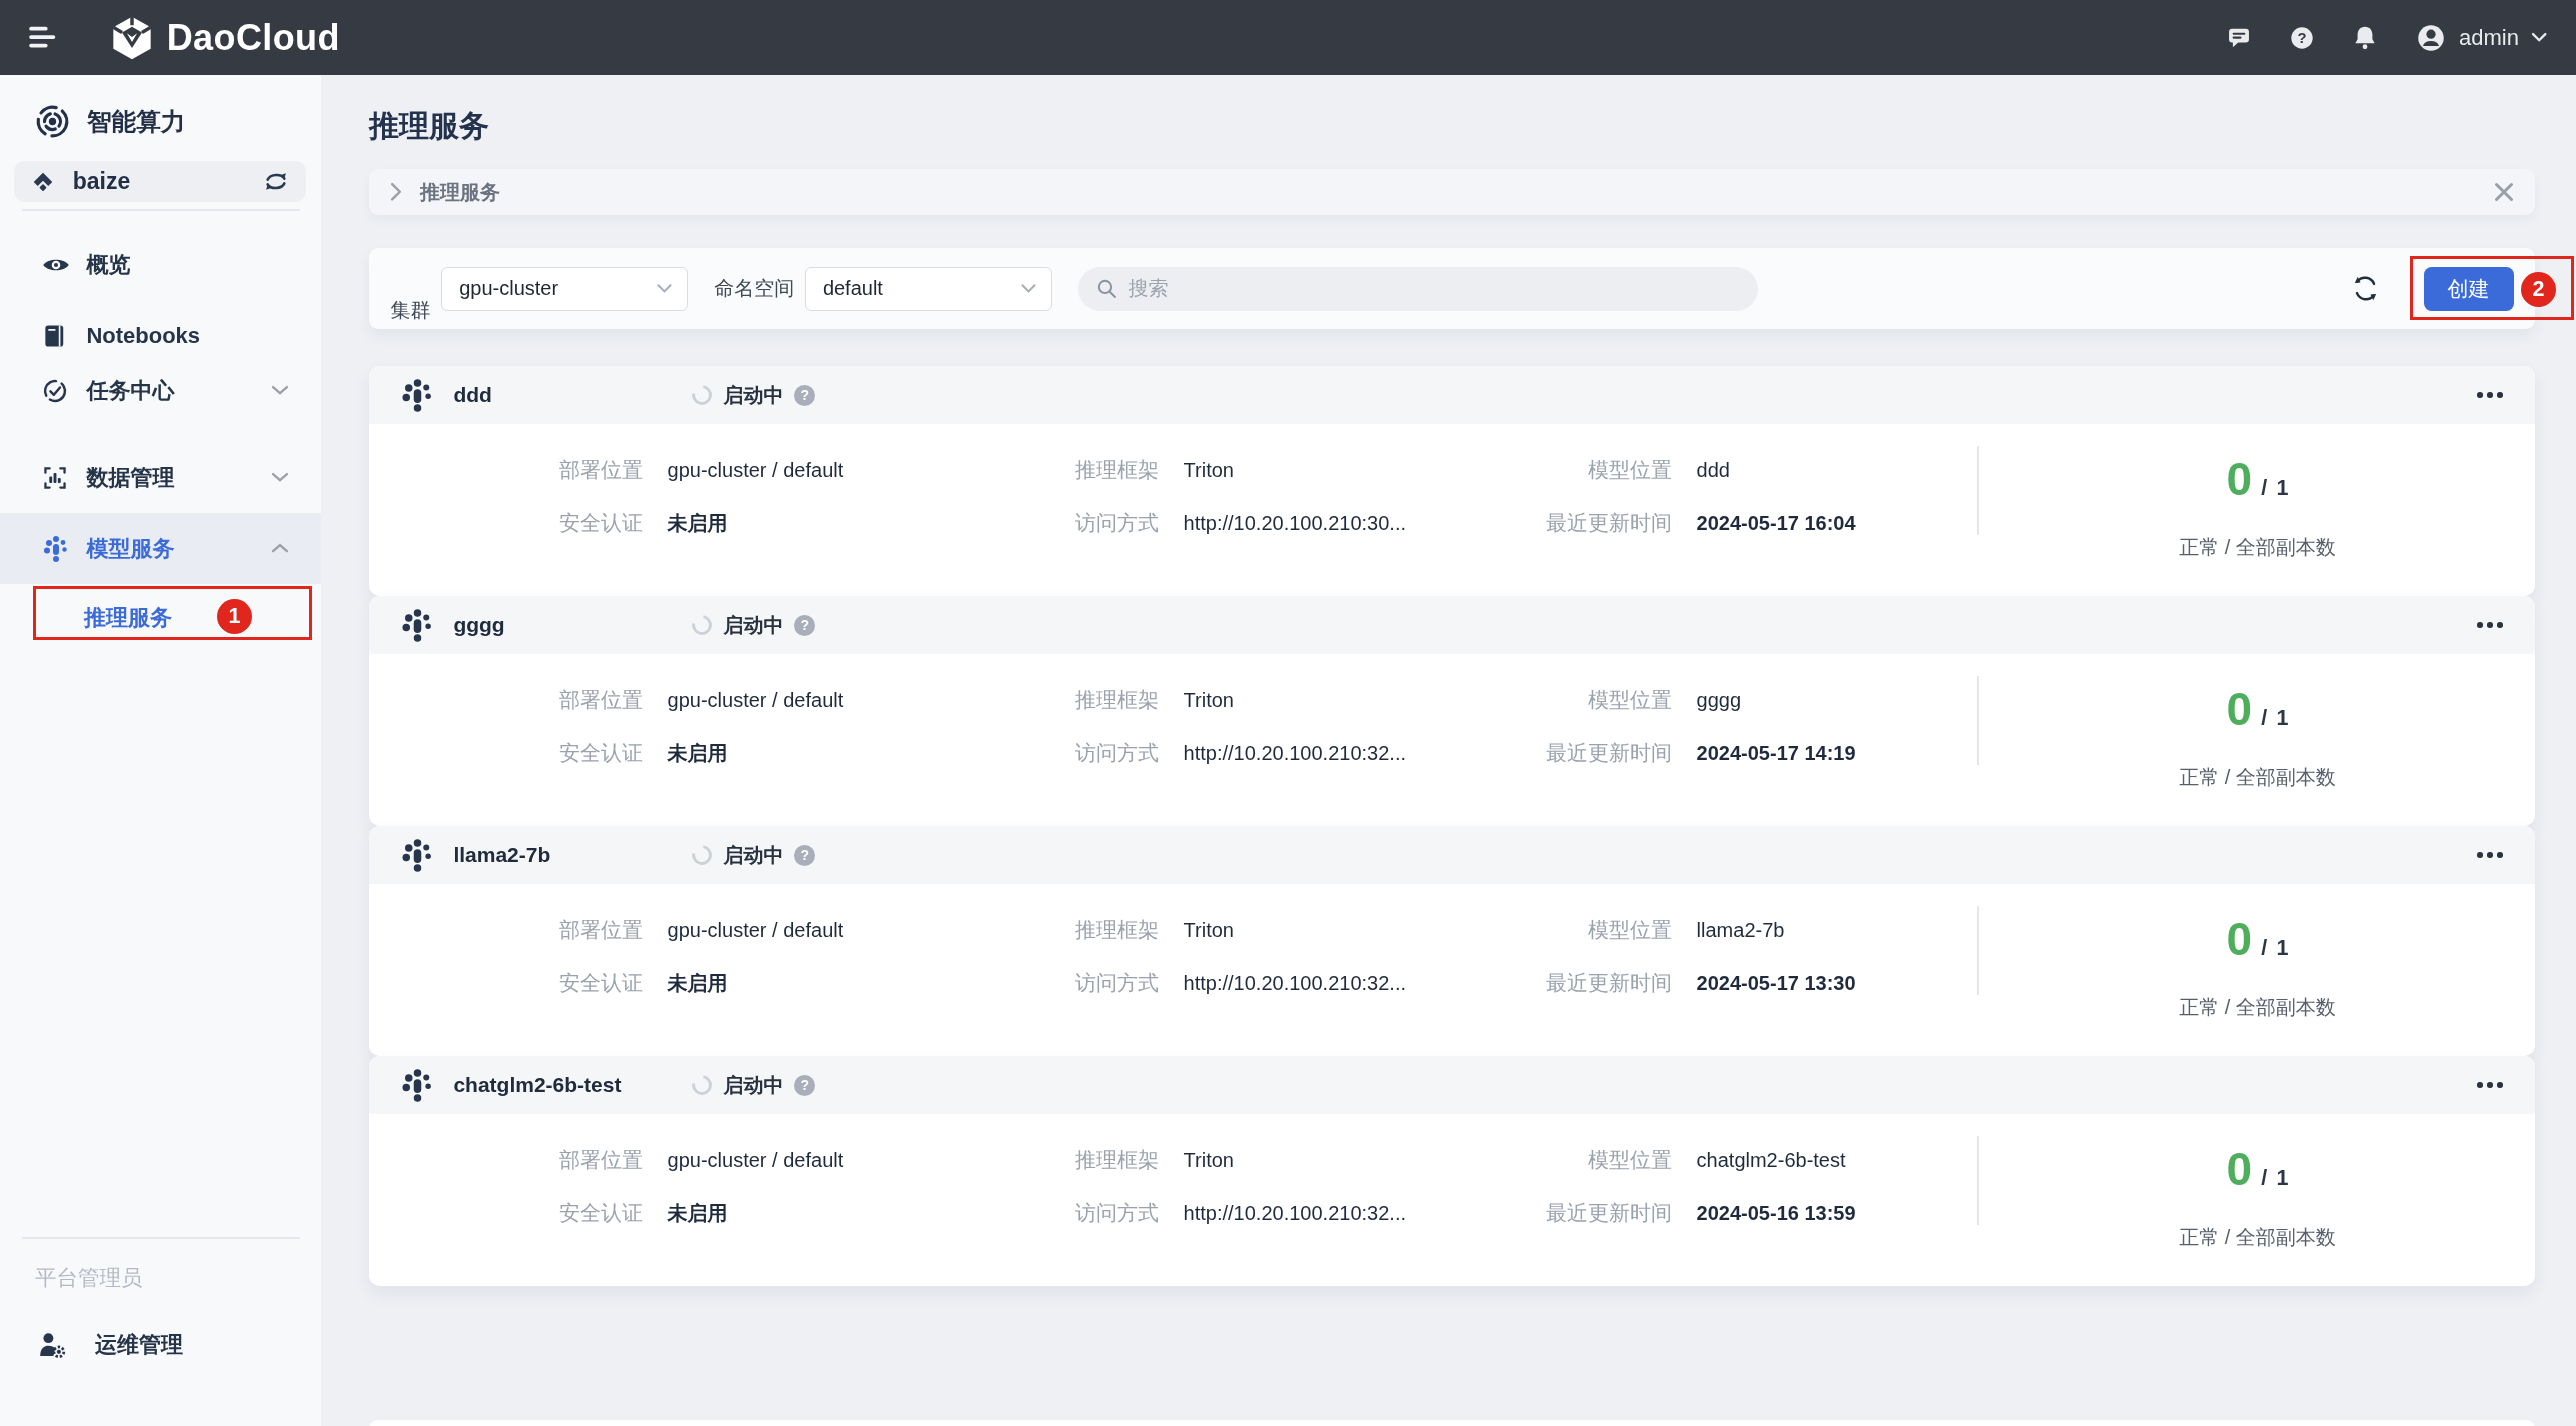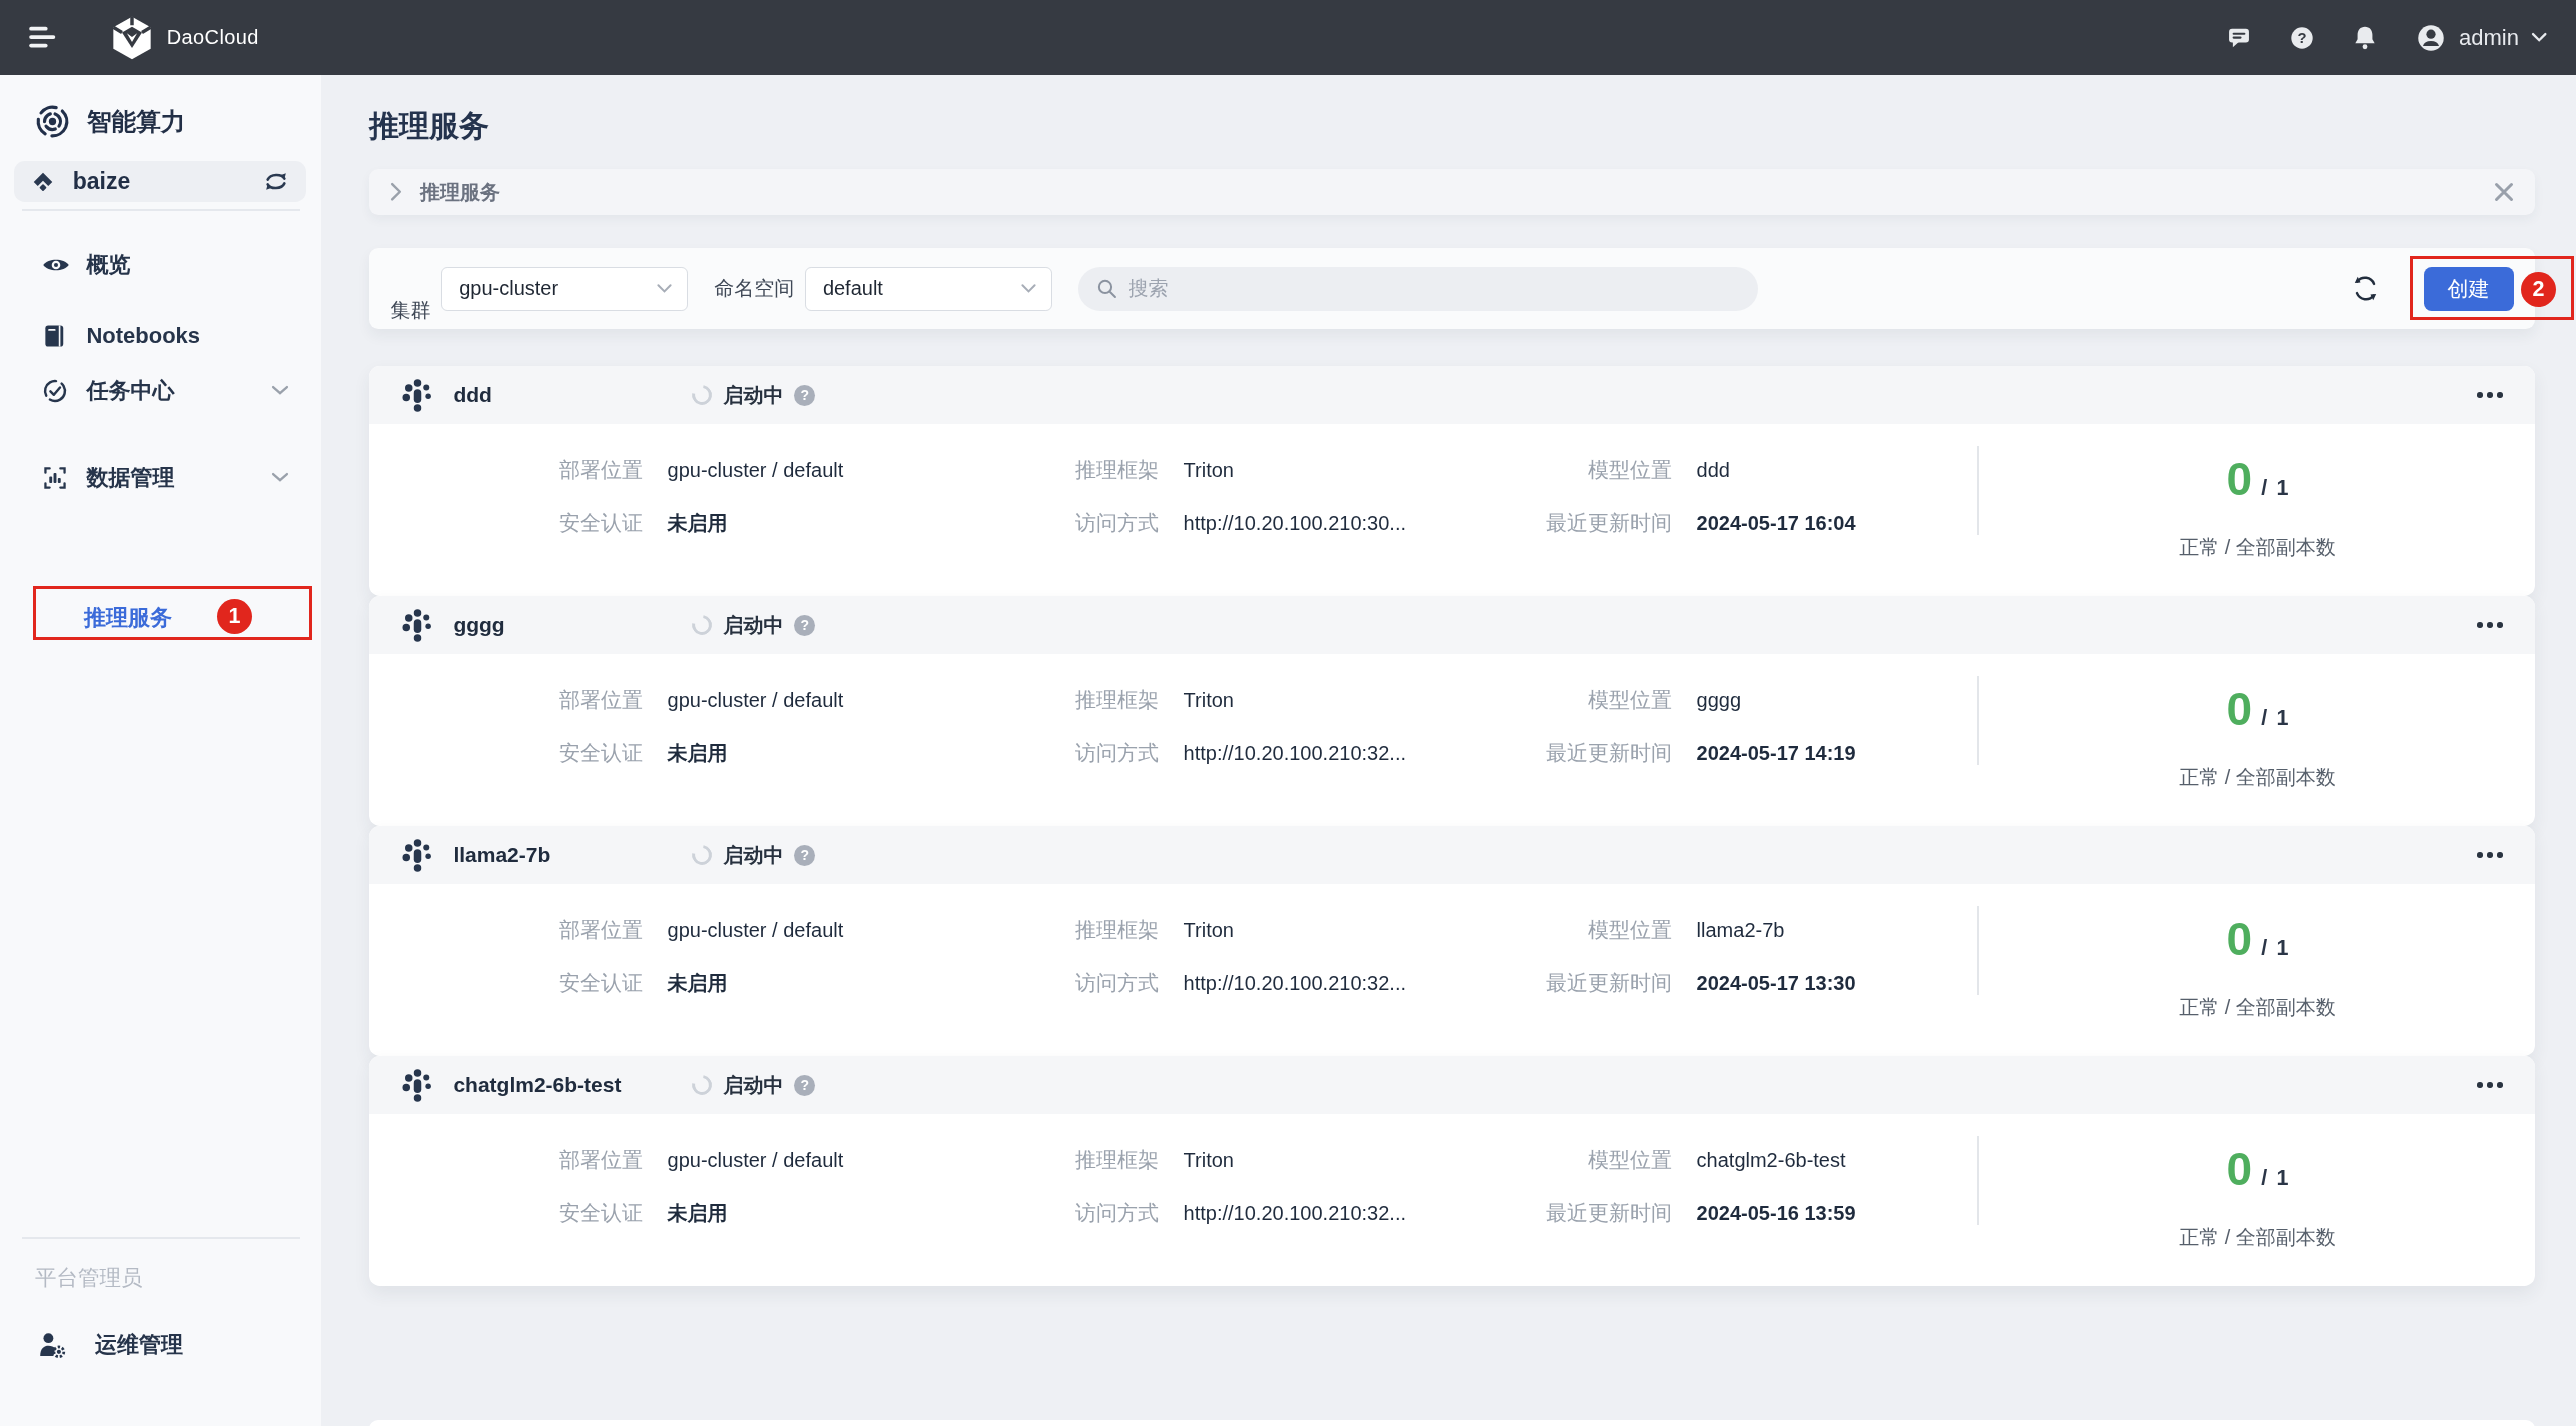--- a/index.html
+++ b/index.html
@@ -9,21 +9,21 @@
     font-family:"Liberation Sans","DejaVu Sans",sans-serif;
     background:#eef0f4; color:#222d3d;
   }
   svg { display:block; }
 
   
   .topbar { position:absolute; left:0; top:0; width:2576px; height:75px;
             background:#363a42; display:flex; align-items:center; }
   .hamburger { margin-left:29px; cursor:pointer; }
   .brand { display:flex; align-items:center; margin-left:51px; }
-  .brand-name { color:#ffffff; font-size:20px; font-weight:normal; margin-left:10.7px; letter-spacing:0.4px; }
+  .brand-name { color:#ffffff; font-size:36px; font-weight:bold; margin-left:10.7px; letter-spacing:0.4px; }
   .top-right { position:absolute; right:28px; display:flex; align-items:center; gap:35px; }
   .top-user { display:flex; align-items:center; gap:10.7px; color:#e8eaee; font-size:22px; cursor:pointer; }
 
   
   .sidebar { position:absolute; left:0; top:75px; width:321px; bottom:0;
              background:#f8f9fb; box-shadow:0.8px 0 0 #e8eaef; }
   .side-module { position:absolute; left:35px; top:29px; display:flex; align-items:center; gap:17px; }
   .side-module-label { font-size:24.6px; font-weight:bold; color:#222f46; }
   .ws-box { position:absolute; left:14px; top:86px; width:292px; height:41px;
             background:#edeff3; border-radius:10.7px; display:flex; align-items:center; cursor:pointer; }
@@ -278,20 +278,39 @@
       </svg>
     </span>
     <span class="s-label">数据管理</span>
     <span class="s-chevron">
       <svg width="20" height="12.3" viewBox="0 0 26 16">
         <path d="M4 4 l9 8 9 -8" stroke="#9aa1ab" stroke-width="3" fill="none" stroke-linecap="round"></path>
       </svg>
     </span>
   </div>
 
+  <div class="side-item active" style="top:438px">
+    <span class="s-icon">
+      <svg width="28" height="28" viewBox="0 0 28 28" fill="#3b6bd9">
+        <circle cx="14" cy="4" r="3"></circle>
+        <circle cx="7" cy="8" r="3"></circle>
+        <circle cx="21" cy="7.5" r="2.4"></circle>
+        <rect x="11" y="9" width="6" height="11" rx="3"></rect>
+        <circle cx="5" cy="15.5" r="3"></circle>
+        <circle cx="22.5" cy="14.5" r="2.2"></circle>
+        <circle cx="14" cy="24" r="3"></circle>
+      </svg>
+    </span>
+    <span class="s-label">模型服务</span>
+    <span class="s-chevron">
+      <svg width="20" height="12.3" viewBox="0 0 26 16">
+        <path d="M4 12 l9 -8 9 8" stroke="#9aa1ab" stroke-width="3" fill="none" stroke-linecap="round"></path>
+      </svg>
+    </span>
+  </div>
 
   <div class="side-subitem" style="top:507px">
     <span class="s-label">推理服务</span>
   </div>
 
   <div class="side-footer-divider"></div>
   <div class="side-role">平台管理员</div>
   <div class="side-ops">
     <span class="s-icon">
       <svg width="31" height="28" viewBox="0 0 34 30">

